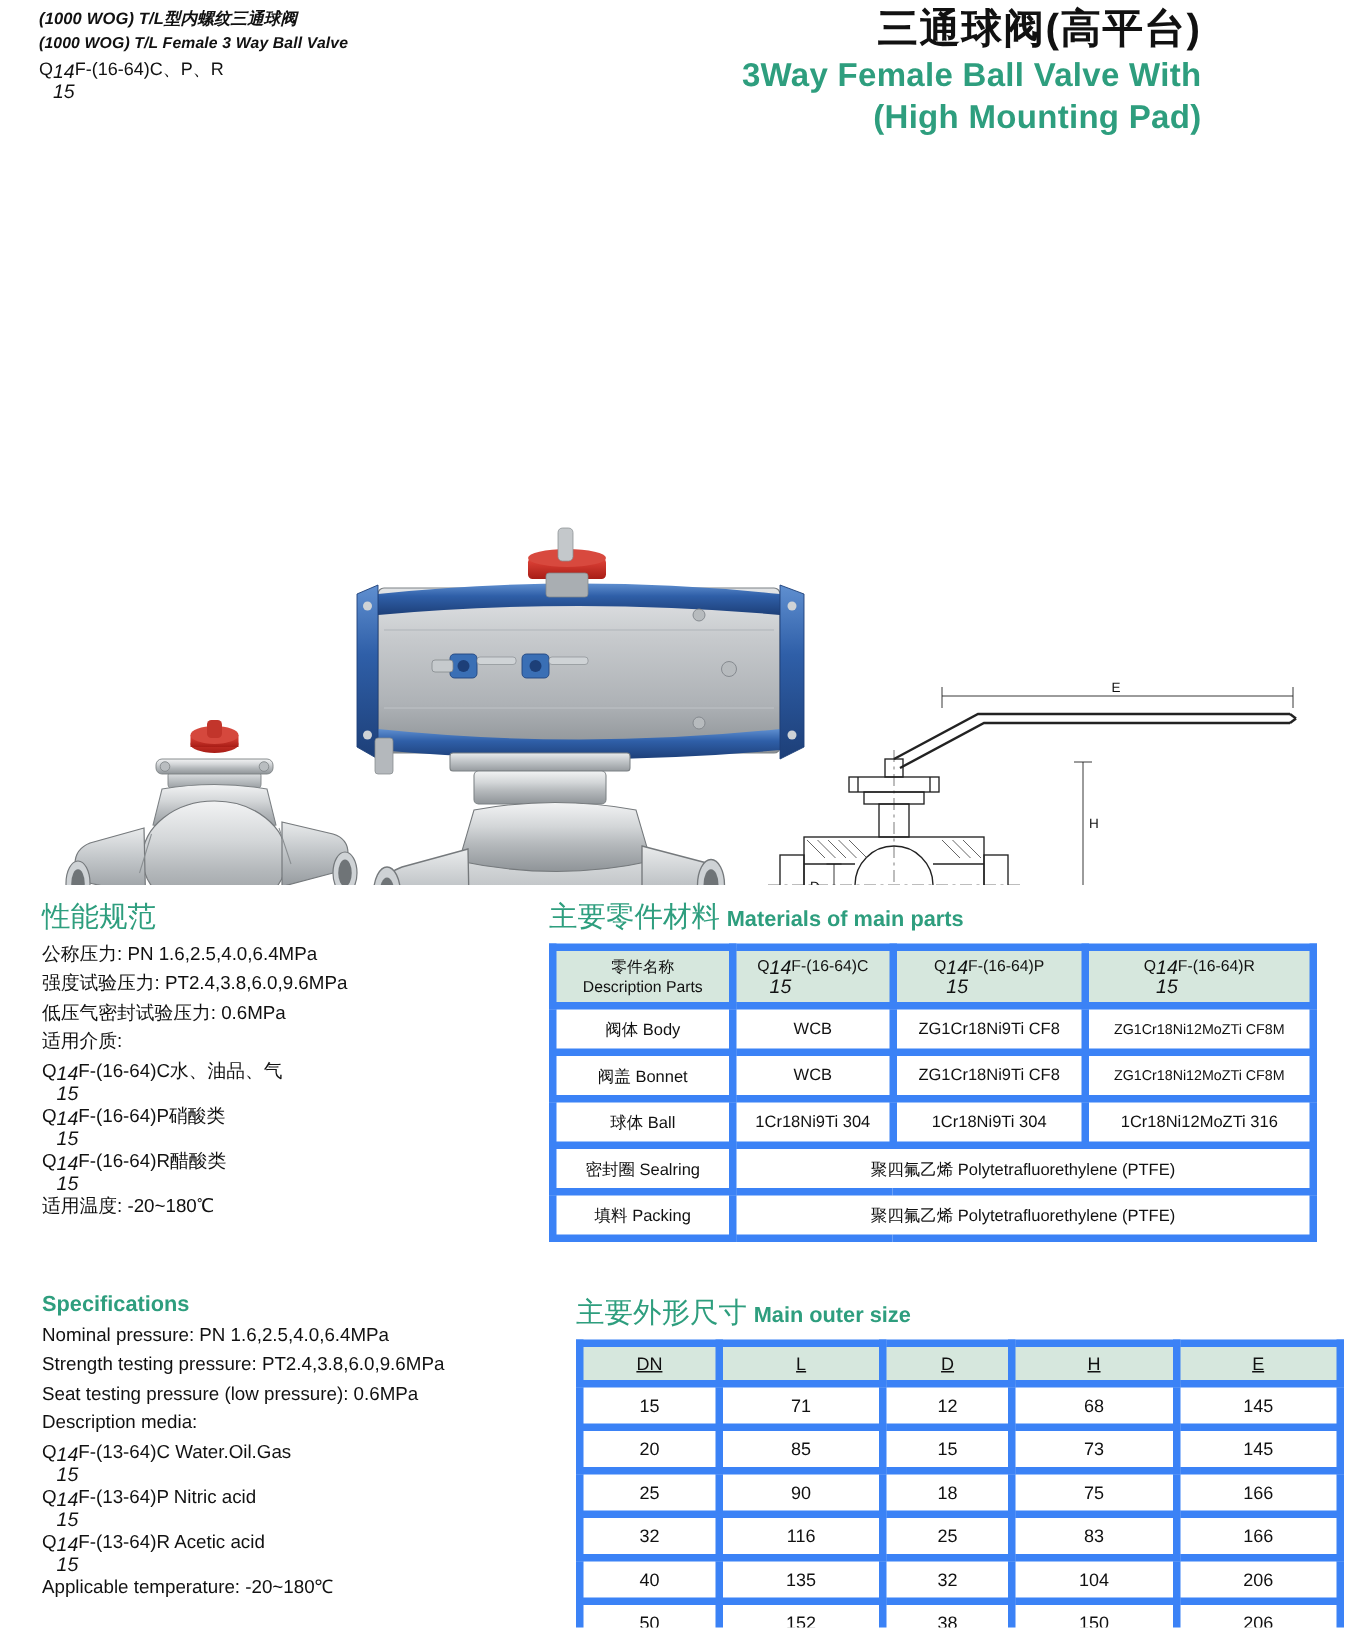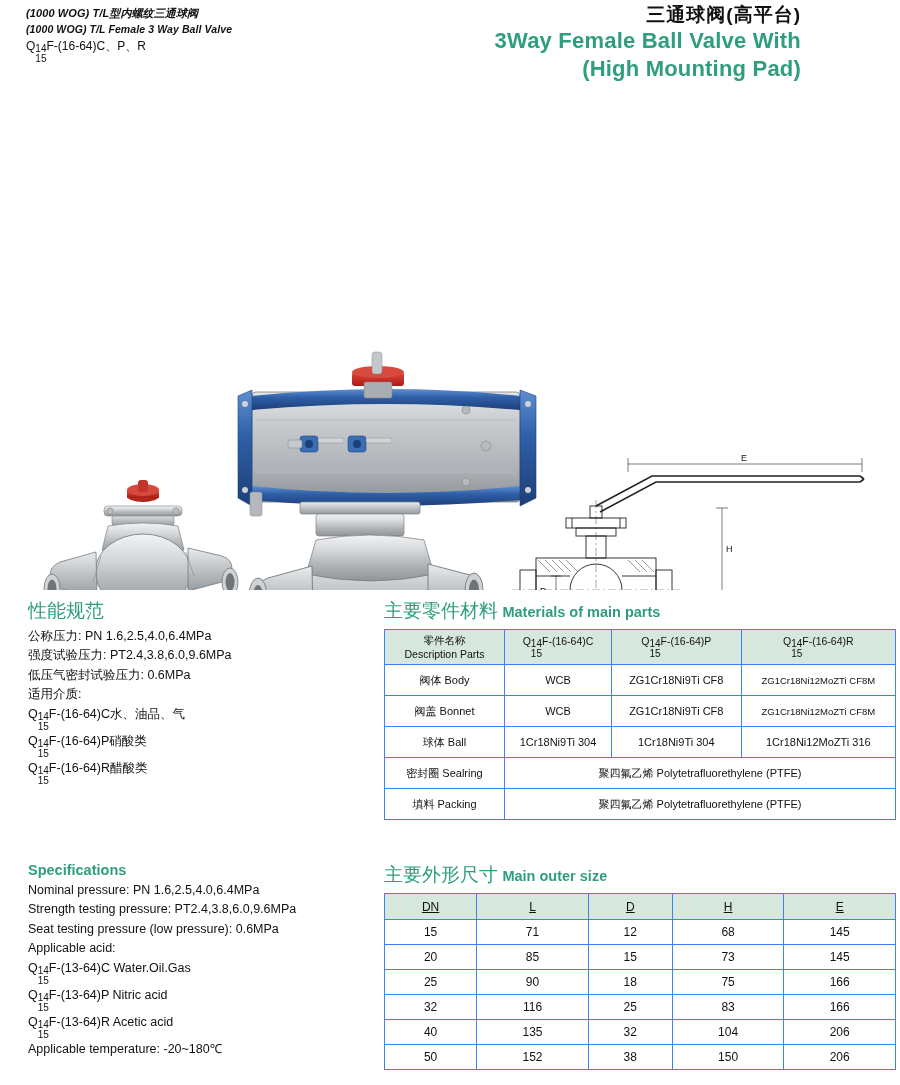--- a/index.html
+++ b/index.html
@@ -19,57 +19,57 @@
     position:absolute; left:26px; top:6px; width:420px;
     font-size:11.5px; line-height:1.45; color:#111;
   }
   .hdr-left .ln1 { font-style:italic; font-weight:bold; font-size:11px; letter-spacing:.1px;}
   .hdr-left .ln2 { font-style:italic; font-weight:bold; font-size:10.5px; letter-spacing:.1px;}
   .hdr-left .ln3 { font-size:12px; margin-top:1px; }
   .hdr-right {
     position:absolute; right:18px; top:4px; width:430px; text-align:right;
   }
   .hdr-right .cn {
-    font-size:19px; font-weight:bold; color:#111; letter-spacing:1px; line-height:1.15;
+    font-size:27px; font-weight:bold; color:#111; letter-spacing:1px; line-height:1.15;
   }
   .hdr-right .en {
     font-size:22px; font-weight:bold; color:#2e9e7e; line-height:1.18; margin-top:2px;
     letter-spacing:.2px;
   }
 
   
   .qn { display:inline-block; white-space:nowrap; }
   .qn .stack {
-    display:inline-flex; flex-direction:column; font-size:10px; line-height:1;
-    vertical-align:-2px; margin:0 0px; text-align:left;
+    display:inline-flex; flex-direction:column; font-size:13px; line-height:1;
+    vertical-align:-2px; margin:0 0px; text-align:left;font-style:italic;
   }
   .qn .stack span { display:block; }
 
   
   .art { position:absolute; left:0; top:120px; width:900px; height:470px; }
 
   
   .sec-title-cn {
     font-size:19px; font-weight:normal; color:#2e9e7e;
   }
   .sec-title-en {
     font-size:14.5px; font-weight:bold; color:#2e9e7e;
   }
 
   .spec-cn { position:absolute; left:28px; top:598px; width:320px; }
   .spec-cn .body { font-size:12.5px; line-height:1.55; margin-top:3px; color:#111; }
 
   .spec-en { position:absolute; left:28px; top:862px; width:330px; }
   .spec-en .body { font-size:12.5px; line-height:1.55; margin-top:3px; color:#111; }
 
-  .mat { position:absolute; left:384px; top:598px; width:512px; }
+  .mat { position:absolute; left:366px; top:598px; width:512px; }
   .size { position:absolute; left:384px; top:862px; width:512px; }
 
   table { border-collapse:collapse; width:100%; font-size:11px; }
-  table td, table th { border:1px solid #3b82f6; text-align:center; padding:5px 3px; color:#111; font-weight:normal; }
+  table td, table th { border:5px solid #3b82f6; text-align:center; padding:5px 3px; color:#111; font-weight:normal; }
   thead th { background:#d6e7dd; font-size:10.5px; padding:4px 2px; }
   .mat td { height:31px; }
   .mat td.lbl { width:120px; }
   .mat td.small { font-size:9.5px; }
   .size th { height:26px; font-size:12px;text-decoration:underline; }
   .size td { height:25px; font-size:12px; }
 
   .tbl-title { margin-bottom:5px; }
 </style>
 </head>
@@ -301,30 +301,31 @@
               <span>15</span>
             </span><span>F-(16-64)C水、油品、气</span></span></div>
       <div><span class="qn">Q<span class="stack">
               <span>14</span>
               <span>15</span>
             </span><span>F-(16-64)P硝酸类</span></span></div>
       <div><span class="qn">Q<span class="stack">
               <span>14</span>
               <span>15</span>
             </span><span>F-(16-64)R醋酸类</span></span></div>
+      <div>适用温度: -20~180℃</div>
     </div>
   </div>
 
   <div class="spec-en">
     <div class="sec-title-en">Specifications</div>
     <div class="body">
       <div>Nominal pressure: PN 1.6,2.5,4.0,6.4MPa</div>
       <div>Strength testing pressure: PT2.4,3.8,6.0,9.6MPa</div>
       <div>Seat testing pressure (low pressure): 0.6MPa</div>
-      <div>Applicable acid:</div>
+      <div>Description media:</div>
       <div><span class="qn">Q<span class="stack">
               <span>14</span>
               <span>15</span>
             </span><span>F-(13-64)C Water.Oil.Gas</span></span></div>
       <div><span class="qn">Q<span class="stack">
               <span>14</span>
               <span>15</span>
             </span><span>F-(13-64)P Nitric acid</span></span></div>
       <div><span class="qn">Q<span class="stack">
               <span>14</span>

